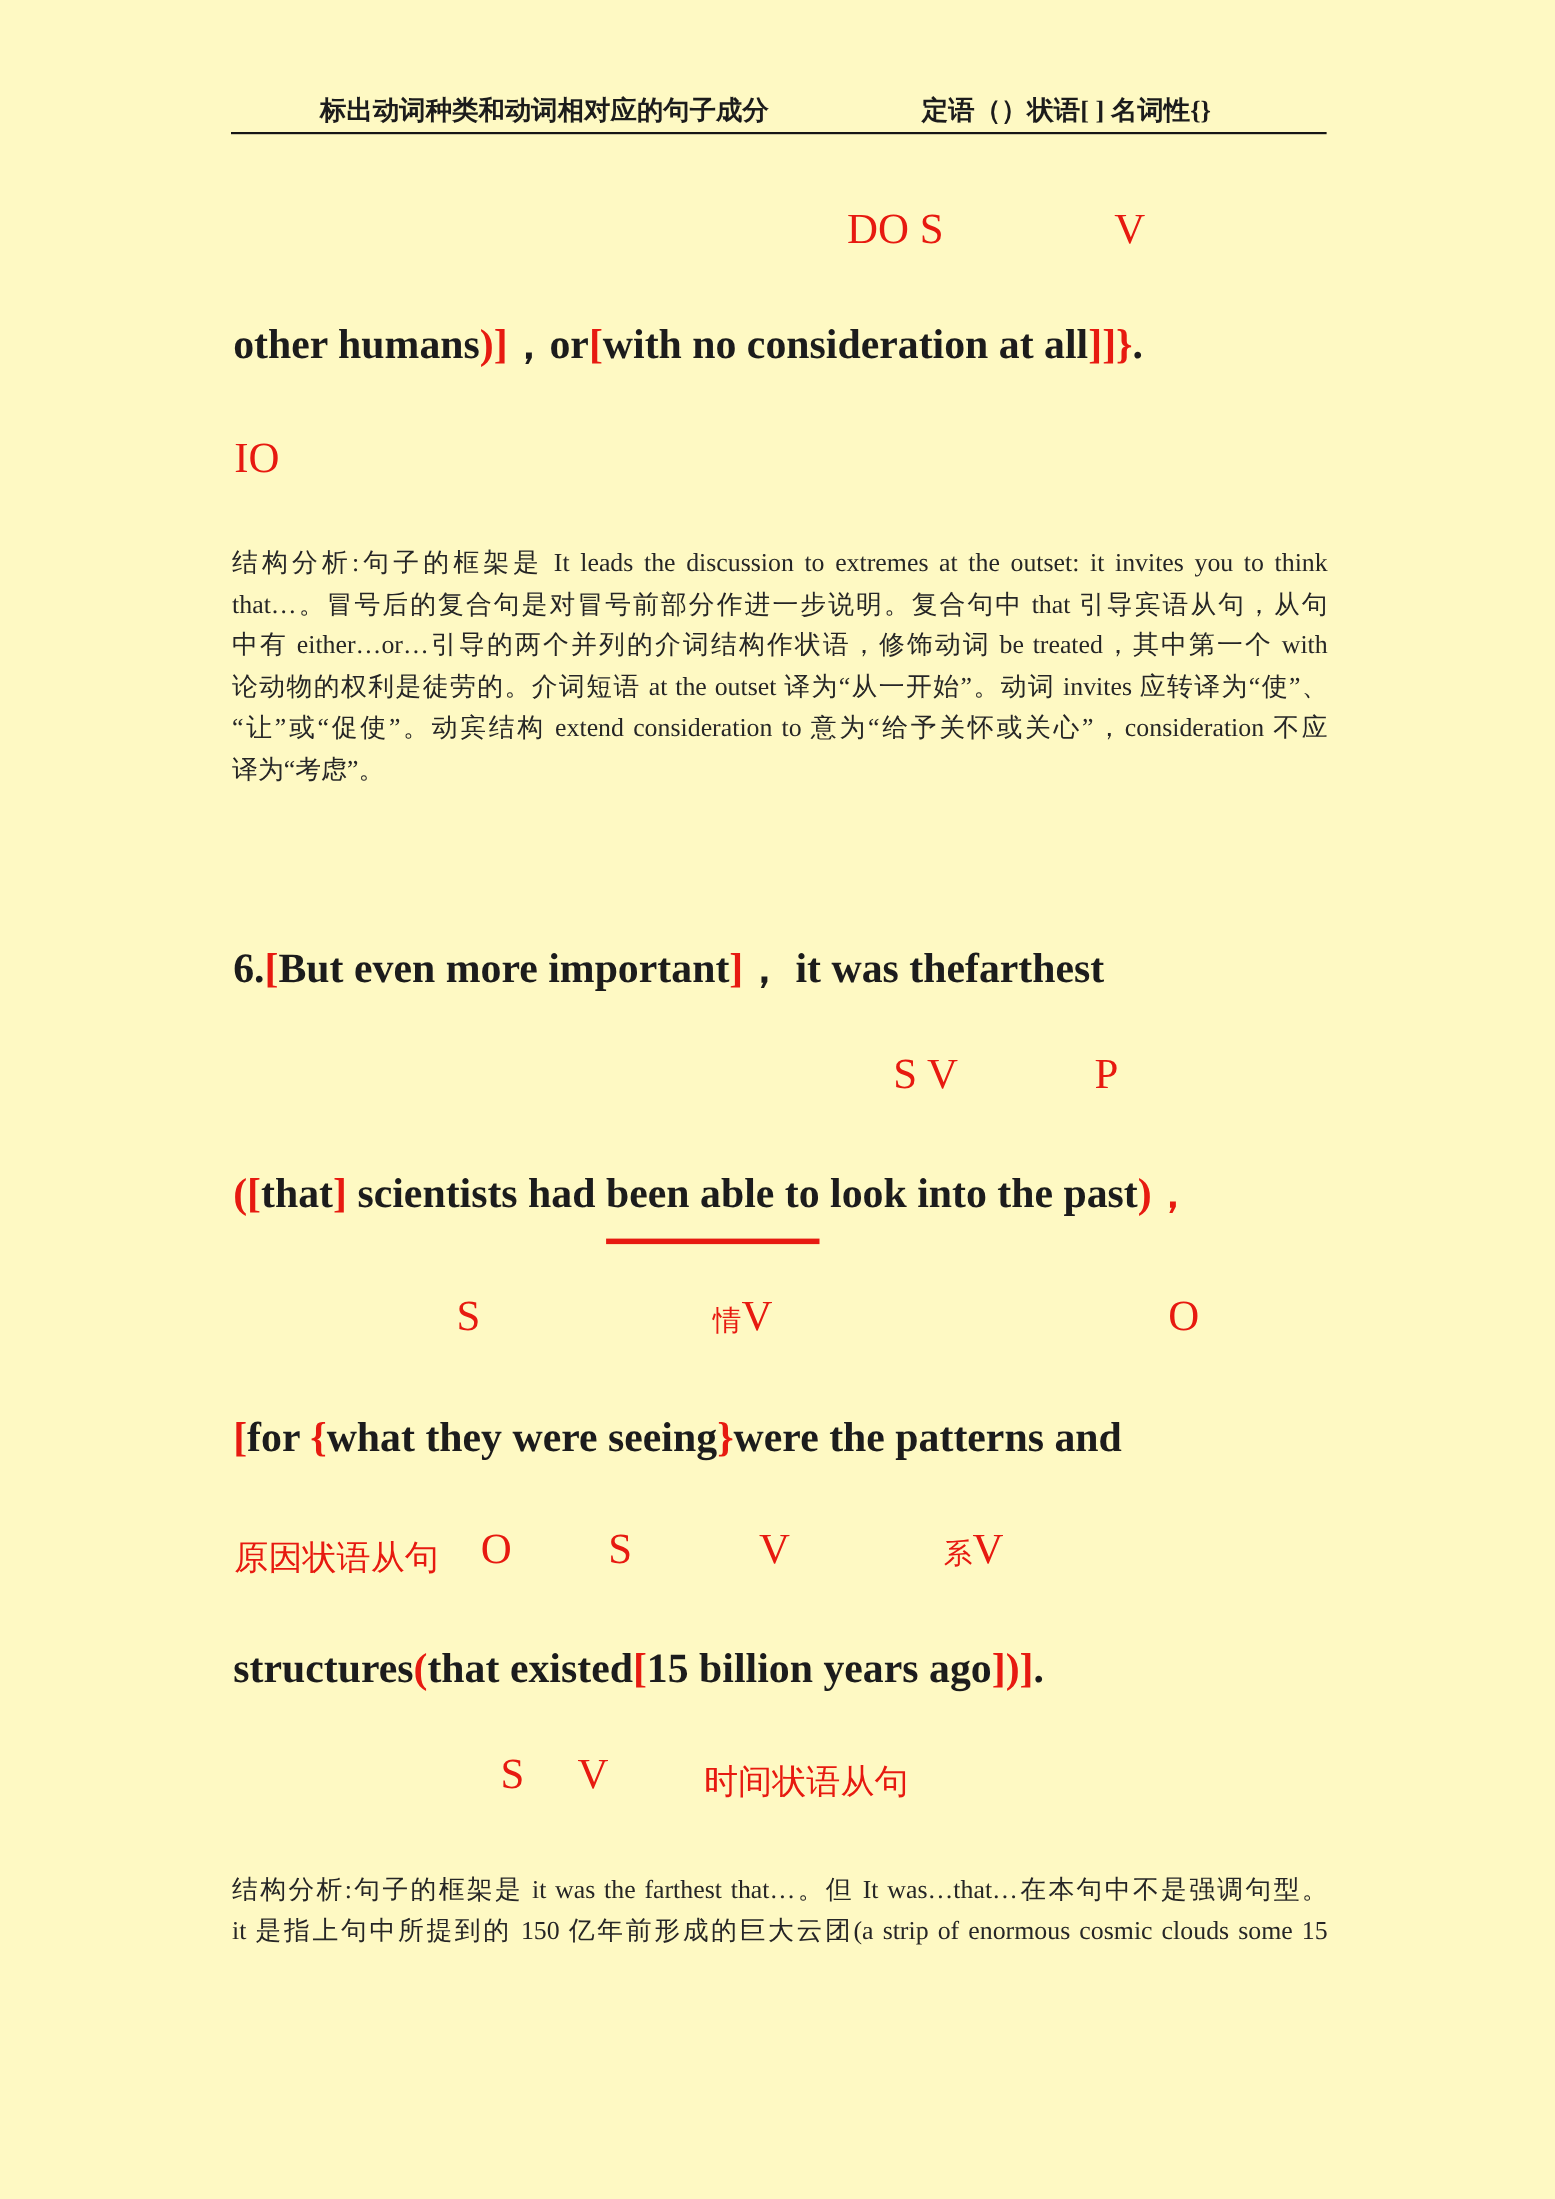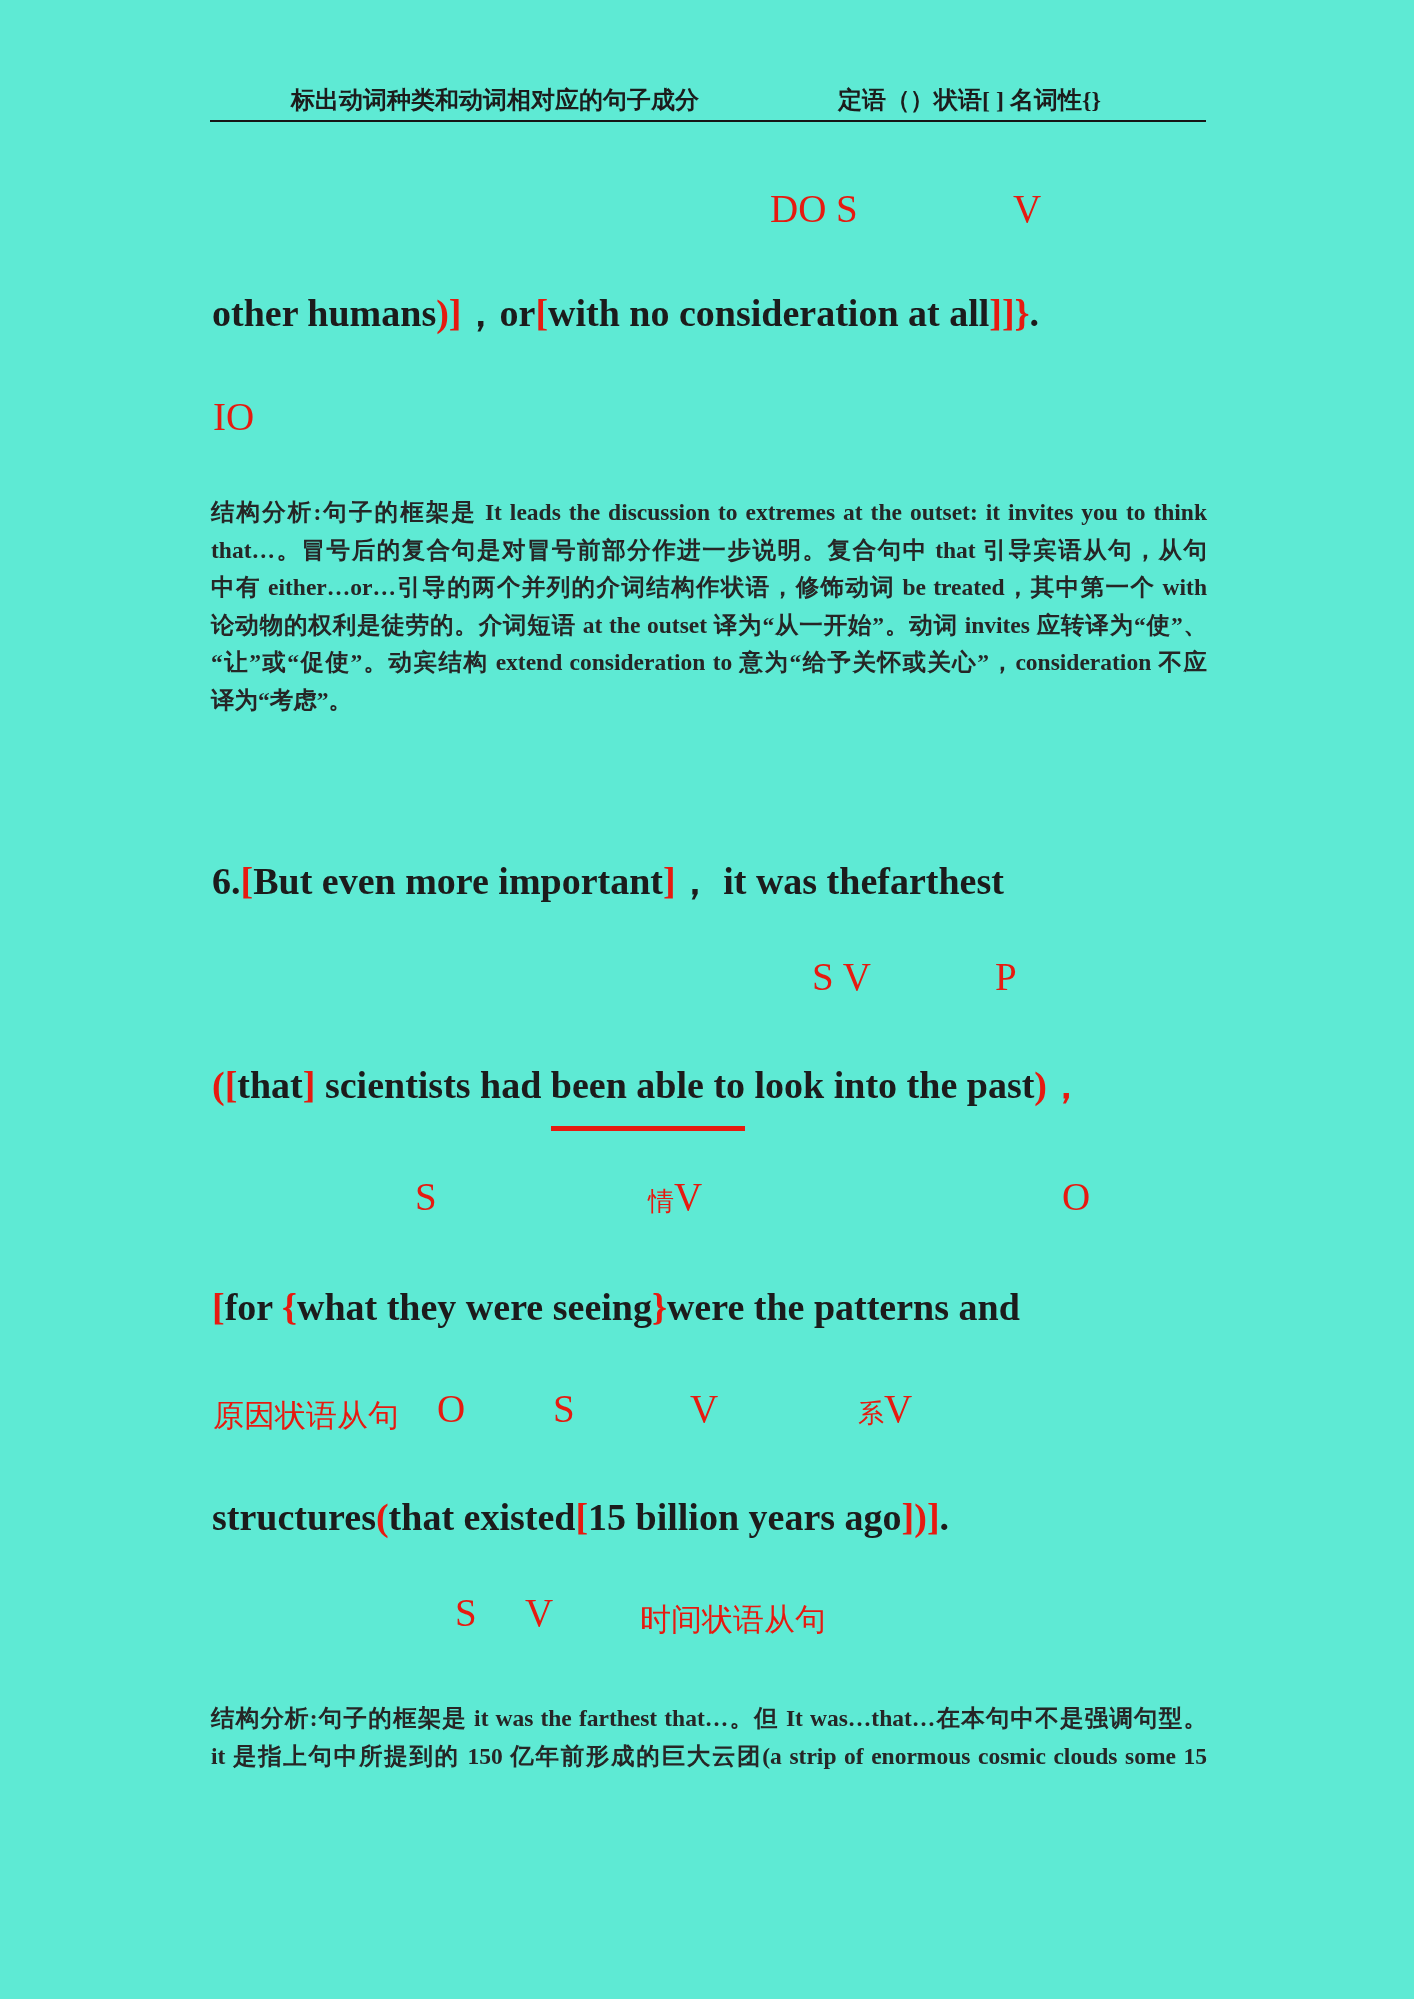--- a/index.html
+++ b/index.html
@@ -1,39 +1,39 @@
 <!DOCTYPE html>
 <html style="--red: #e71a10; --ink: #1c1c1c;"><head>
 <meta charset="utf-8">
 <style>
   * { margin:0; padding:0; box-sizing:border-box; }
   html,body { background:#ffffff; }
   .page {
-    position:relative; width:1414px; height:1999px; background:#5eead4;
+    position:relative; width:1414px; height:1999px; background:#fef9c3;
     font-family:"Liberation Serif","DejaVu Serif",serif; overflow:hidden;
     margin:0 auto;
   }
   .hdr {
     position:absolute; font-weight:bold; font-size:24px; color:var(--ink,#1c1c1c);
     white-space:nowrap;
   }
   .rule { position:absolute; left:210px; top:120px; width:996px; border-top:2px solid #161616; }
   .bold-line {
     position:absolute; left:212px; width:1010px; font-weight:bold; font-size:38px;
     color:var(--ink,#1c1c1c); white-space:nowrap; line-height:1.25;
   }
   .red { color:var(--red,#e71a10); }
   .ann {
     position:absolute; font-size:39px; color:var(--red,#e71a10);
     white-space:nowrap; line-height:1.1;
   }
   .ann-cn { font-size:31px; line-height:1.45; }
   .small { font-size:26px; }
   .u-red { border-bottom:5px solid var(--red,#e71a10); padding-bottom:20px; }
-  .para { position:absolute; left:211px; width:996px; color:#262626; font-size:23.5px;font-weight:bold; }
+  .para { position:absolute; left:211px; width:996px; color:#262626; font-size:23.5px; }
   .pline { text-align:justify; text-align-last:justify; line-height:37.6px; }
   .pline.last { text-align-last:left; }
   .footer {
     position:absolute; top:1856px; left:0; width:100%; text-align:center;
     font-size:21px; color:#2b2b2b; letter-spacing:1px;
   }
 </style>
 </head>
 <body>
 

